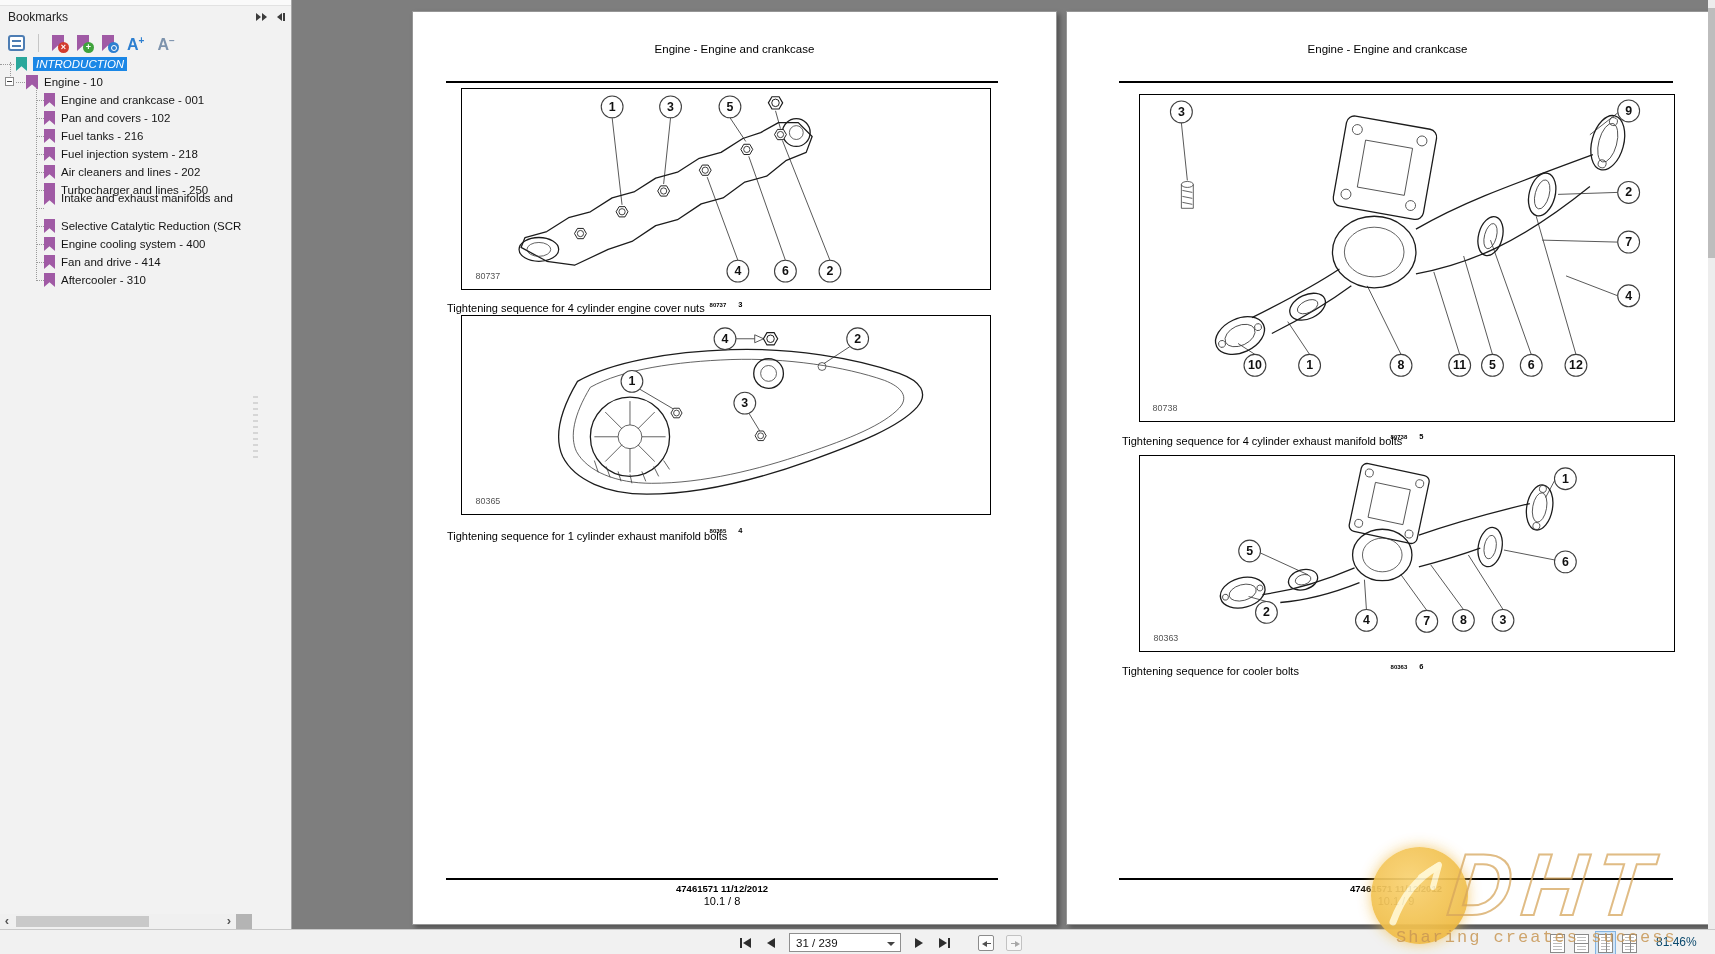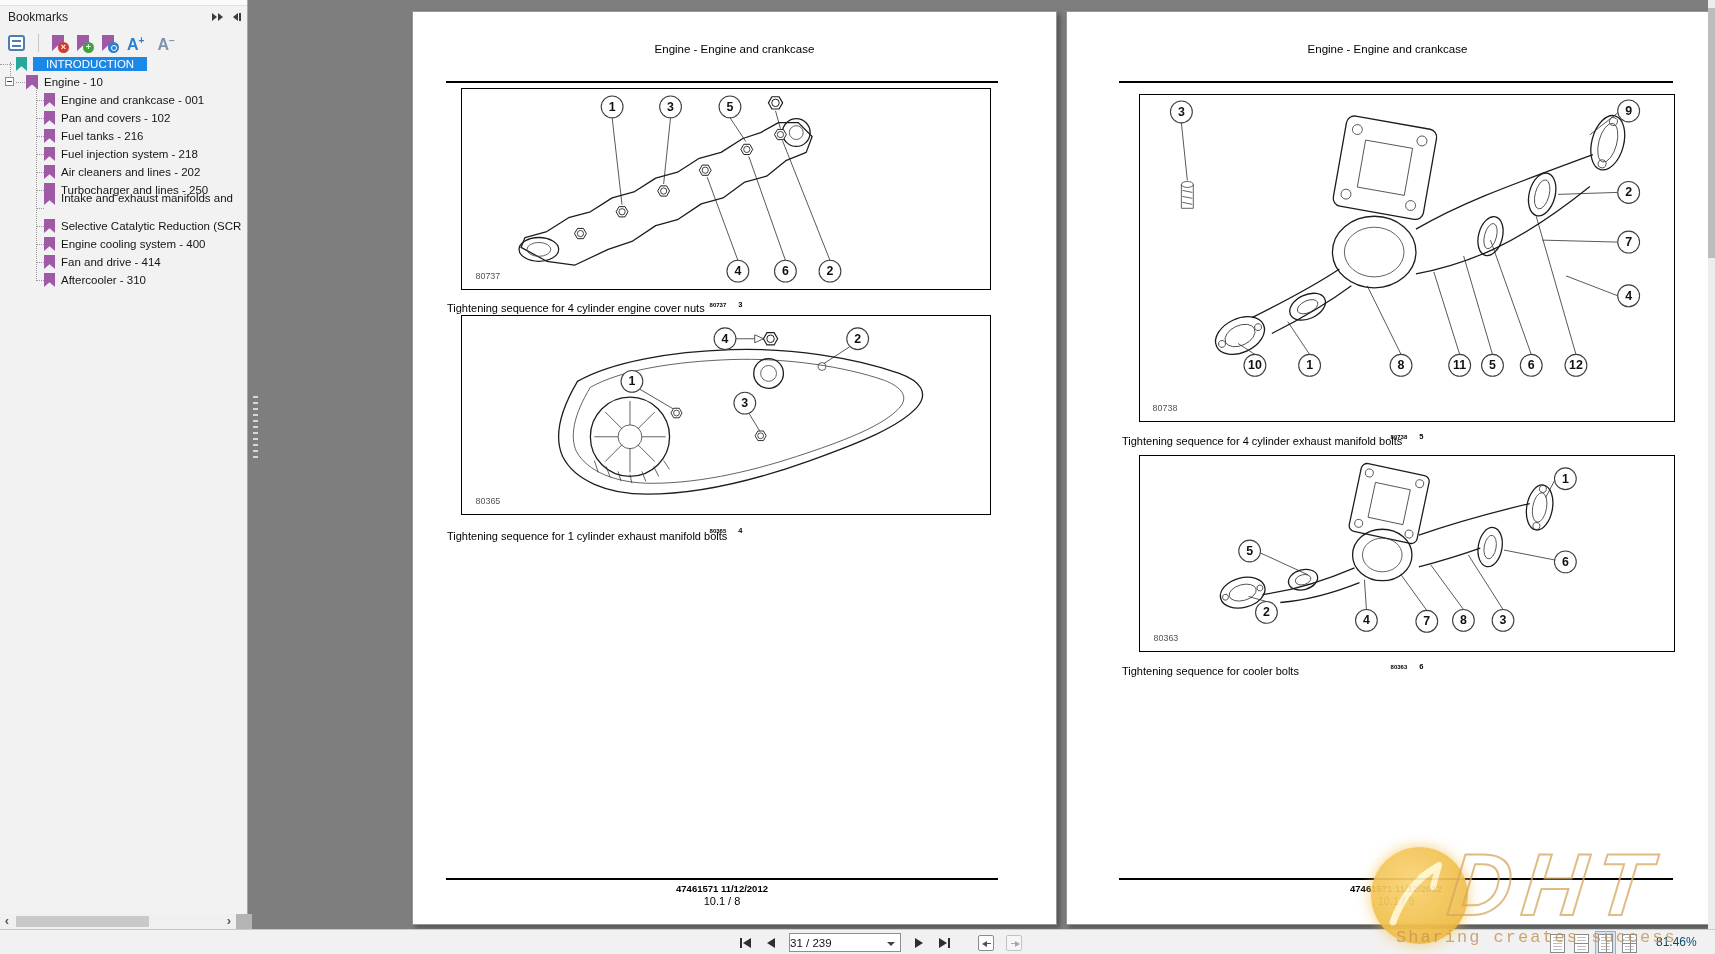--- a/index.html
+++ b/index.html
@@ -1,20 +1,20 @@
 <!DOCTYPE html>
 <html><head>
 <meta charset="utf-8">
 <style>
   * { box-sizing: border-box; margin: 0; padding: 0; }
   html,body { width:1715px; height:954px; overflow:hidden; }
   body { font-family:"Liberation Sans", sans-serif; background:#7e7e7e; position:relative; }
 
   
-  .panel { position:absolute; left:0; top:0; width:248px; height:929px; background:#f2f2f2; border-right:1px solid #a8a8a8; z-index:5; }
+  .panel { position:absolute; left:0; top:0; width:292px; height:929px; background:#f2f2f2; border-right:1px solid #a8a8a8; z-index:5; }
   .panel-top { height:6px; background:#fafafa; border-bottom:1px solid #e2e2e2; }
   .panel-header { height:22px; display:flex; align-items:center; padding:0 6px 0 8px; font-size:12px; color:#222; }
   .panel-header .spacer { flex:1; }
   .hdr-ico { display:flex; align-items:center; gap:1px; margin-left:10px; cursor:pointer; }
   .dtri-r { width:0; height:0; border-left:5px solid #3c3c3c; border-top:4px solid transparent; border-bottom:4px solid transparent; }
   .dtri-l { width:0; height:0; border-right:5px solid #3c3c3c; border-top:4px solid transparent; border-bottom:4px solid transparent; }
   .vbar { width:2px; height:8px; background:#3c3c3c; }
 
   .panel-toolbar { height:30px; display:flex; align-items:center; padding:0 8px; gap:13px; }
   .opt { width:17px; height:16px; border:2px solid #4d7db3; border-radius:3px; position:relative; background:#fff; }
@@ -29,21 +29,21 @@
   .badge.blue::after { content:""; position:absolute; inset:2.5px; border:1.2px solid #fff; border-radius:50%; }
   .fbtn { font-weight:bold; font-size:16px; line-height:16px; }
   .fbtn sup { font-size:10px; }
   .fbtn.inc { color:#2d7fd0; } .fbtn.dec { color:#7d93ad; }
 
   .tree { position:absolute; left:0; top:58px; right:0; height:260px; font-size:11.5px; color:#151515; }
   .trow { position:absolute; height:16px; display:flex; align-items:center; white-space:nowrap; overflow:hidden; right:0; cursor:pointer; }
   .flag { display:inline-block; width:11px; height:14px; clip-path:polygon(0 0,100% 0,100% 100%,50% 66%,0 100%); flex:none; }
   .flag.teal { background:#2aa79b; } .flag.purple { background:#a05aa5; }
   .tlabel { margin-left:6px; }
-  .tlabel.sel { background:#1b87e6; color:#fff; padding:1px 13px; }
+  .tlabel.sel { background:#1b87e6; color:#fff; padding:1px 3px;font-style:italic; }
   .exp { position:absolute; width:9px; height:9px; border:1px solid #8c8c8c; background:#fff; }
   .exp::after { content:""; position:absolute; left:1px; right:1px; top:3px; height:1px; background:#444; }
   .dotv { position:absolute; width:0; border-left:1px dotted #9a9a9a; }
   .doth { position:absolute; height:0; border-top:1px dotted #9a9a9a; }
 
   .hscroll { position:absolute; left:0; bottom:0; width:236px; height:15px; background:#f0f0f0; display:flex; align-items:center; }
   .sarrow { width:14px; height:15px; color:#555; font-size:13px; font-weight:bold; text-align:center; line-height:14px; cursor:pointer; }
   .sarrow.left::before { content:"‹"; } .sarrow.right::before { content:"›"; }
   .strack { flex:1; height:15px; position:relative; }
   .sthumb { position:absolute; left:2px; top:2px; width:133px; height:11px; background:#c9c9c9; cursor:pointer; }
@@ -77,21 +77,21 @@
   .cot  { font:bold 12.5px "Liberation Sans", sans-serif; text-anchor:middle; fill:#111; }
   .fid  { font:9px "Liberation Sans", sans-serif; fill:#555; }
 
   
   .status { position:absolute; left:0; bottom:0; width:1715px; height:25px; background:#f1f1f1; border-top:1px solid #c9c9c9; z-index:8; }
   .nav { position:absolute; left:738px; top:0; height:25px; display:flex; align-items:center; gap:12px; }
   .navbtn { display:flex; align-items:center; gap:1px; cursor:pointer; padding:2px; }
   .tri-l { width:0; height:0; border-top:5px solid transparent; border-bottom:5px solid transparent; border-right:8px solid #2e2e2e; }
   .tri-r { width:0; height:0; border-top:5px solid transparent; border-bottom:5px solid transparent; border-left:8px solid #2e2e2e; }
   .nbar { width:2px; height:10px; background:#2e2e2e; }
-  .combo { width:112px; height:19px; background:#fff; border:1px solid #8f8f8f; display:flex; align-items:center; font-size:11.5px; color:#111; position:relative; cursor:pointer; }
+  .combo { width:112px; height:19px; background:#fff; border:1px solid #8f8f8f; display:flex; align-items:center; font-size:11.5px; color:#111; padding-left:6px; position:relative; cursor:pointer; }
   .combo .caret { position:absolute; right:5px; top:8px; width:0; height:0; border-left:4px solid transparent; border-right:4px solid transparent; border-top:4px solid #444; }
   .hist { width:16px; height:16px; border:1px solid #8b8b8b; border-radius:2px; background:#fdfdfd; position:relative; cursor:pointer; }
   .hist::after { content:""; position:absolute; left:3px; top:5px; width:0; height:0; border-top:3px solid transparent; border-bottom:3px solid transparent; border-right:5px solid #4f4f4f; }
   .hist::before { content:""; position:absolute; left:7px; top:7px; width:5px; height:1.5px; background:#4f4f4f; }
   .hist.next::after { transform:scaleX(-1); left:8px; }
   .hist.next::before { left:4px; }
   .hist.disabled { opacity:.45; }
   .layouts { position:absolute; left:1548px; top:1px; height:24px; display:flex; align-items:center; gap:5px; }
   .licwrap { padding:2px; display:flex; cursor:pointer; }
   .licwrap.sel { background:#cfe4f7; outline:1px solid #84b4e2; }

